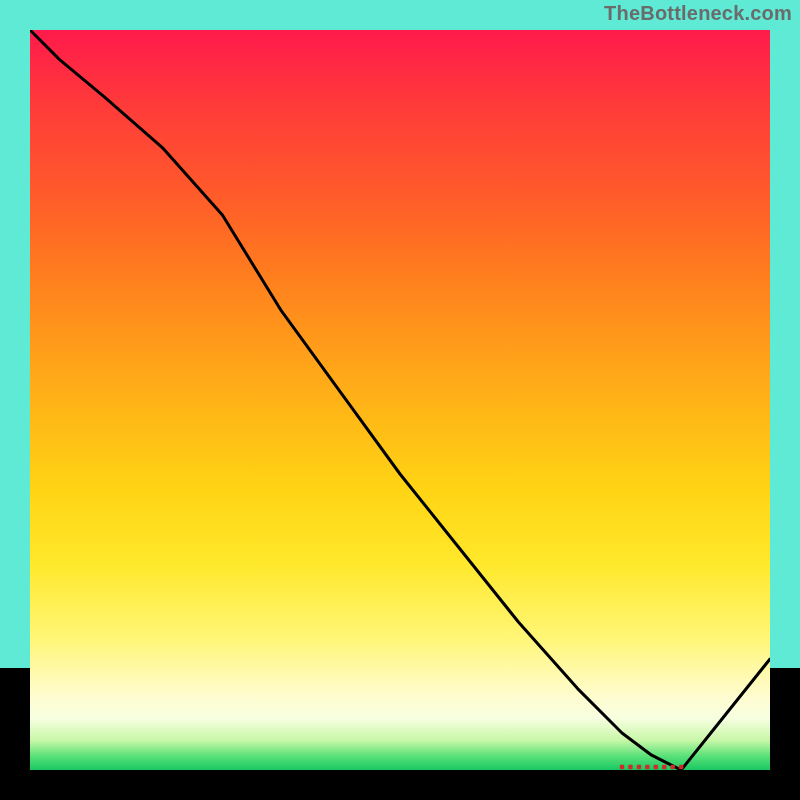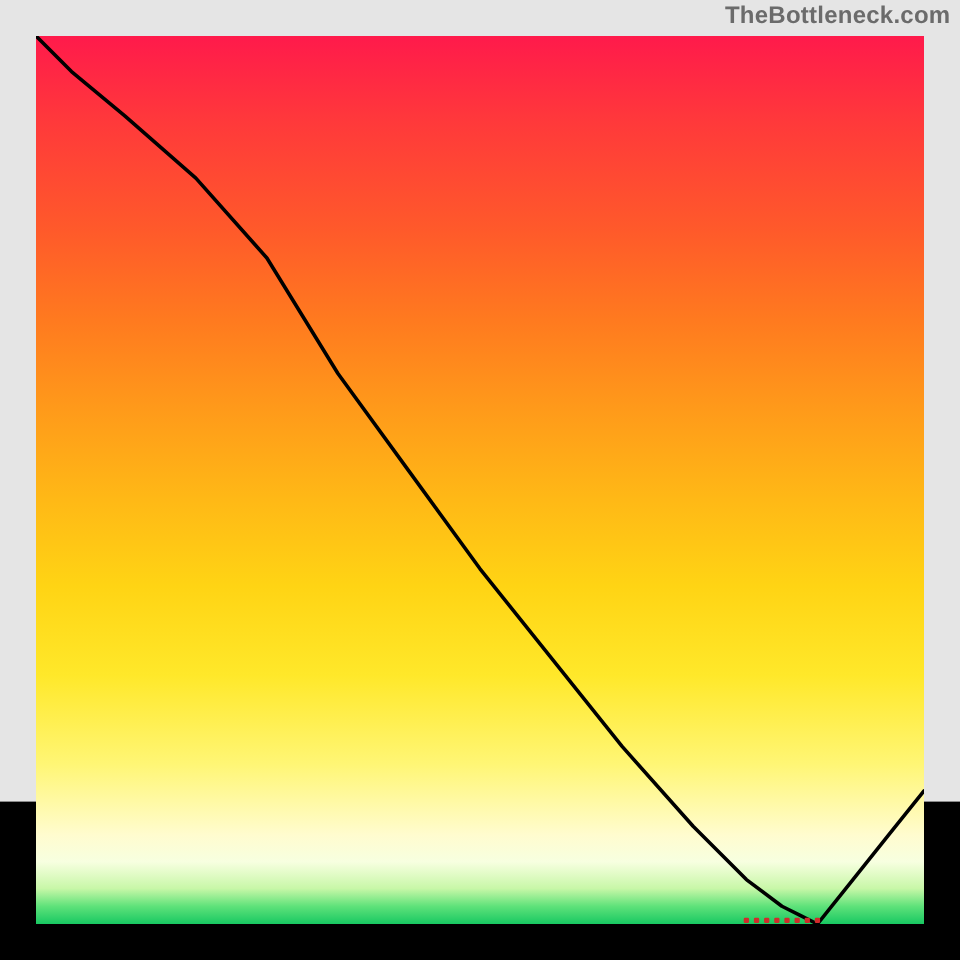--- a/index.html
+++ b/index.html
@@ -8,21 +8,21 @@
     width: 800px;
     height: 800px;
     background: #000;
     font-family: Arial, Helvetica, sans-serif;
     overflow: hidden;
   }
   .container {
     position: relative;
     width: 800px;
     height: 668px;
-    background: #e5e5e5;
+    background: #5eead4;
   }
   .attribution {
     position: absolute;
     top: 2px;
     right: 8px;
     color: #6b6b6b;
     font-size: 20px;
     font-weight: 600;
     letter-spacing: 0.2px;
   }

